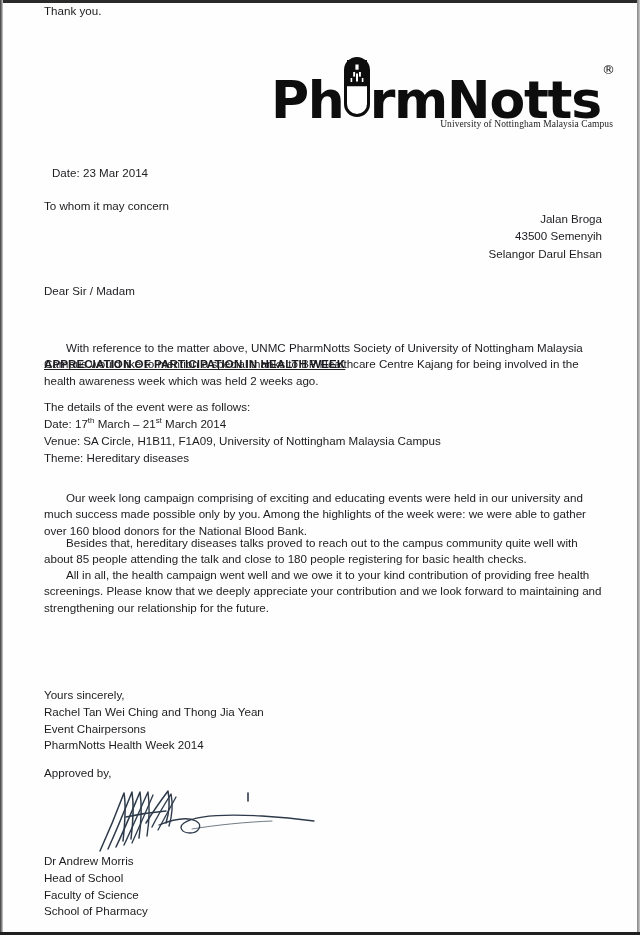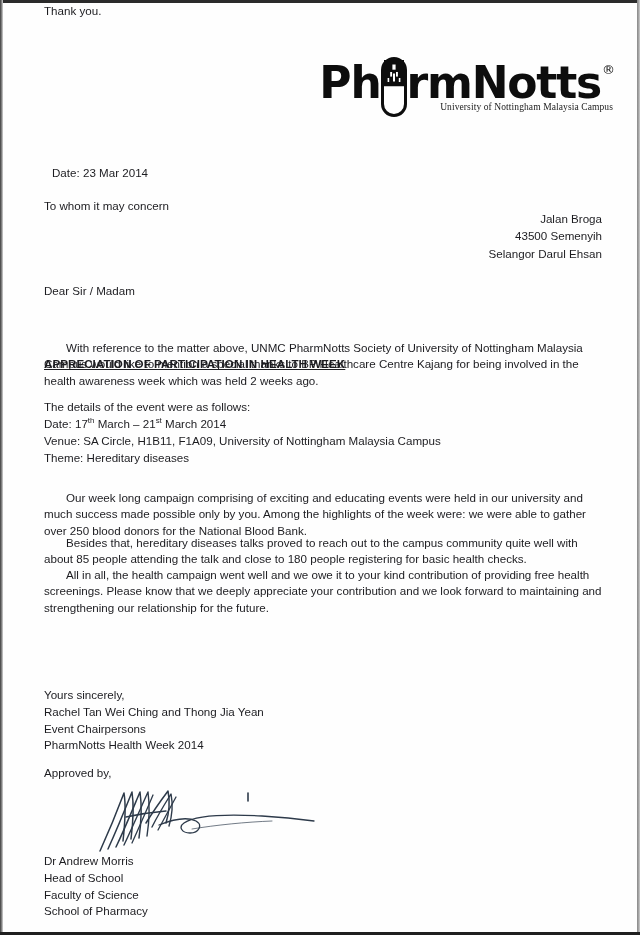--- a/index.html
+++ b/index.html
@@ -59,24 +59,25 @@
     text-align: right;
   }
   .logo-wordmark {
     display: flex;
     align-items: flex-start;
     justify-content: flex-end;
     line-height: 1;
   }
   .logo-text {
     font-family: "DejaVu Sans", sans-serif;
-    font-size: 44px;
+    font-size: 52px;
     font-weight: bold;
     letter-spacing: -1.2px;
     color: #0d0d0d;
+    margin-top: 13px;
   }
   .logo-capsule {
     position: relative;
     width: 26px;
     height: 60px;
     margin: -4px 0px -8px 0px;
     flex: none;
   }
   .logo-capsule svg { display: block; }
   .logo-reg {
@@ -215,21 +216,21 @@
 
       <div class="para indent p-intro">With reference to the matter above, UNMC PharmNotts Society of University of Nottingham Malaysia Campus would like to mention a special thanks to BP Healthcare Centre Kajang for being involved in the health awareness week which was held 2 weeks ago.</div>
 
       <div class="para details">
         <div>The details of the event were as follows:</div>
         <div><span>Date: 17</span><sup>th</sup><span> March – 21</span><sup>st</sup><span> March 2014</span></div>
         <div>Venue: SA Circle, H1B11, F1A09, University of Nottingham Malaysia Campus</div>
         <div>Theme: Hereditary diseases</div>
       </div>
 
-      <div class="para indent p-camp">Our week long campaign comprising of exciting and educating events were held in our university and much success made possible only by you. Among the highlights of the week were: we were able to gather over 250 blood donors for the National Blood Bank.</div>
+      <div class="para indent p-camp">Our week long campaign comprising of exciting and educating events were held in our university and much success made possible only by you. Among the highlights of the week were: we were able to gather over 160 blood donors for the National Blood Bank.</div>
 
       <div class="para indent p-besides">Besides that, hereditary diseases talks proved to reach out to the campus community quite well with about 85 people attending the talk and close to 180 people registering for basic health checks.</div>
 
       <div class="para indent p-allinall">All in all, the health campaign went well and we owe it to your kind contribution of providing free health screenings. Please know that we deeply appreciate your contribution and we look forward to maintaining and strengthening our relationship for the future.</div>
 
       <div class="thanks">Thank you.</div>
 
       <div class="closing">
         <div>Yours sincerely,</div>
         <div>Rachel Tan Wei Ching and Thong Jia Yean</div>

